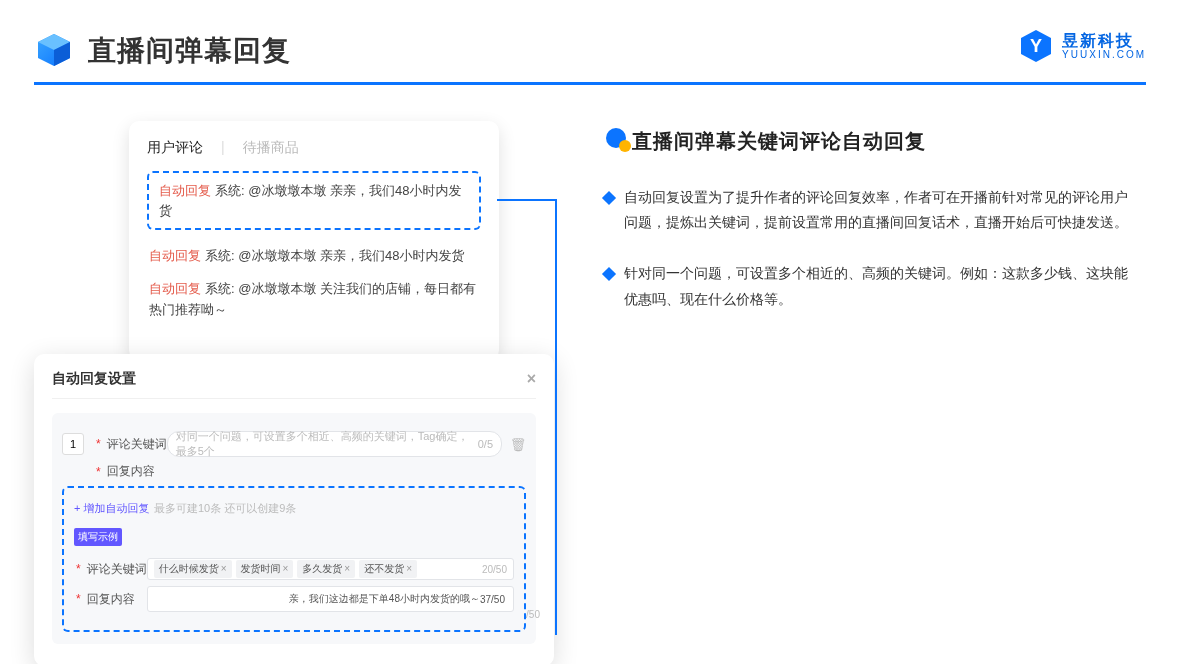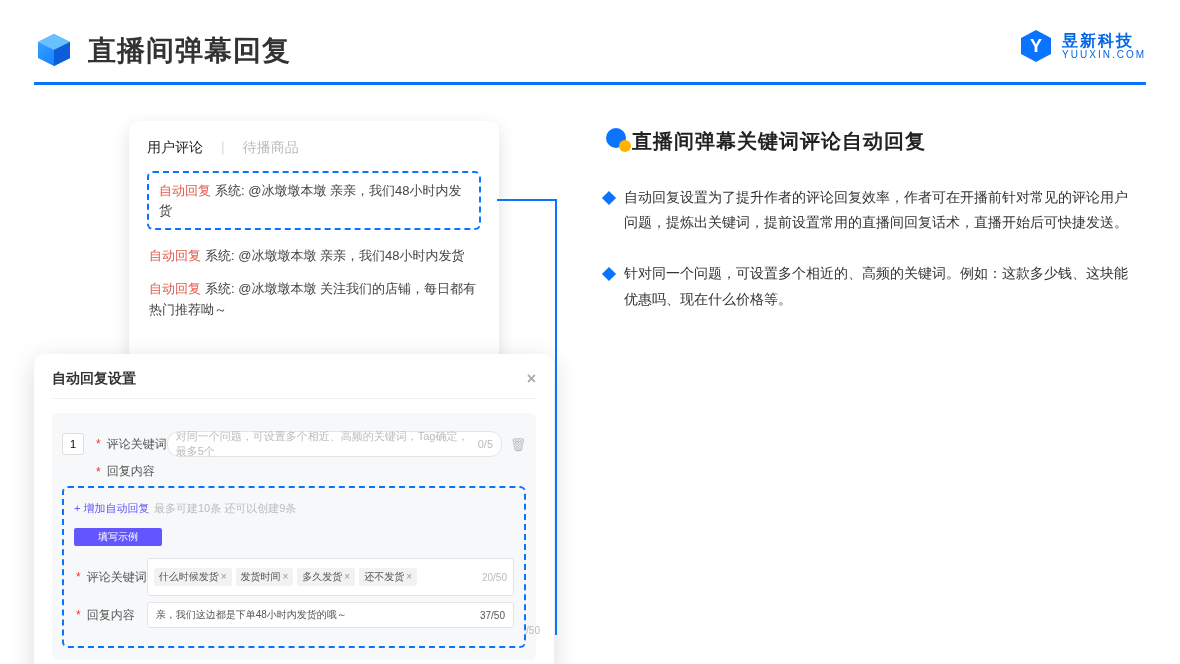--- a/index.html
+++ b/index.html
@@ -30,26 +30,26 @@
 .row{display:flex;align-items:center;font-size:12px;margin:6px 0}
 .idx{width:22px;height:22px;border:1px solid #ddd;border-radius:3px;background:#fff;display:flex;align-items:center;justify-content:center;font-size:11px;margin-right:10px}
 .req{color:#e33;margin:0 6px 0 2px}
 .lbl{color:#555;width:60px;font-size:12px}
 .inp{flex:1;height:26px;border:1px solid #e2e4e8;border-radius:12px;background:#fff;padding:0 8px;font-size:11px;color:#bbb;display:flex;align-items:center;justify-content:space-between}
 .inp .cnt{color:#bbb}
 .trash{width:16px;margin-left:8px;color:#bbb;font-size:13px}
 .dashed-box{border:2px dashed #0b74ff;border-radius:6px;padding:10px 10px 12px 10px;margin-top:4px;position:relative}
 .add-link{color:#6257ff;font-size:11px;}
 .hint{color:#bbb;font-size:11px}
-.badge-fill{display:inline-block;background:#6257ff;color:#fff;font-size:10px;padding:2px 24px;border-radius:2px;margin:8px 0 6px 0}
-.tag-input{flex:1;height:38px;border:1px solid #e2e4e8;border-radius:3px;background:#fff;padding:0 6px;display:flex;align-items:center;gap:4px;font-size:10px;color:#666}
+.badge-fill{display:inline-block;background:#6257ff;color:#fff;font-size:10px;padding:2px 4px;border-radius:2px;margin:8px 0 6px 0}
+.tag-input{flex:1;height:22px;border:1px solid #e2e4e8;border-radius:3px;background:#fff;padding:0 6px;display:flex;align-items:center;gap:4px;font-size:10px;color:#666}
 .chip{background:#f1f2f4;border-radius:2px;padding:2px 5px;font-size:10px;color:#555}
 .chip::after{content:"×";margin-left:2px;color:#999}
 .cnt-r{margin-left:auto;color:#bbb;font-size:10px}
-.filled-inp{flex:1;height:26px;border:1px solid #e2e4e8;border-radius:3px;background:#fff;padding:12px 8px;font-size:10px;color:#555;display:flex;align-items:center;justify-content:space-between}
+.filled-inp{flex:1;height:26px;border:1px solid #e2e4e8;border-radius:3px;background:#fff;padding:12px 8px;font-size:10px;color:#555;display:flex;align-items:center;justify-content:flex-end}
 .outside-cnt{position:absolute;right:-4px;bottom:24px;font-size:10px;color:#bbb}
 .right-col{flex:1;padding-top:6px}
 .section-head{display:flex;align-items:center;gap:0;margin-bottom:30px}
 .sh-icon{width:28px;height:28px;position:relative}
 .sh-title{font-size:20px;font-weight:600;color:#222;letter-spacing:1px}
 .bullet-item{display:flex;gap:10px;font-size:14px;color:#333;line-height:1.8;margin-bottom:26px;padding-right:10px}
 .diamond{width:10px;height:10px;background:#0b74ff;transform:rotate(45deg);flex:0 0 10px;margin-top:8px}
 .connector1{position:absolute;border-right:2px solid #0b74ff;border-top:2px solid #0b74ff}
 </style>
 </head>

